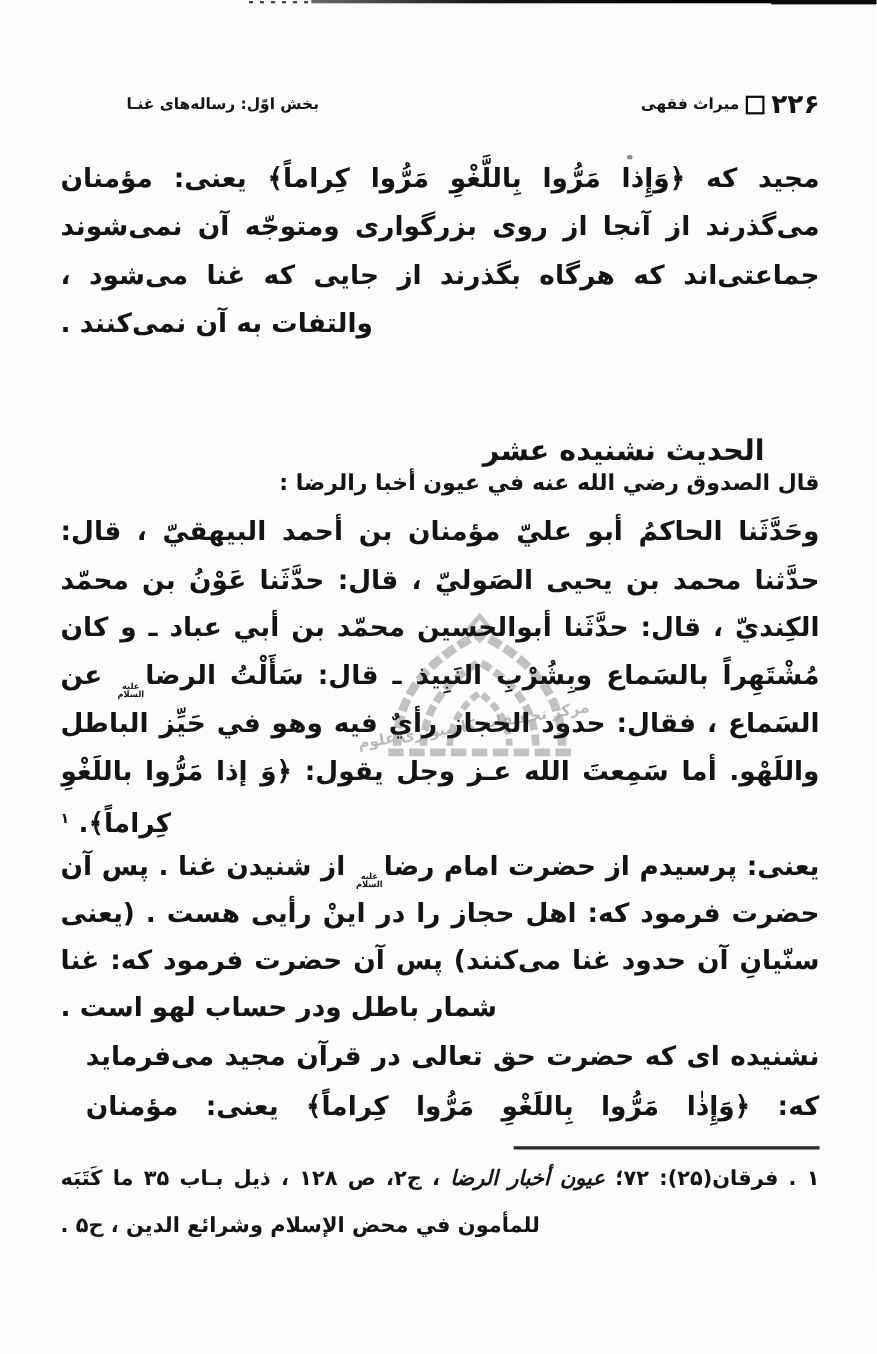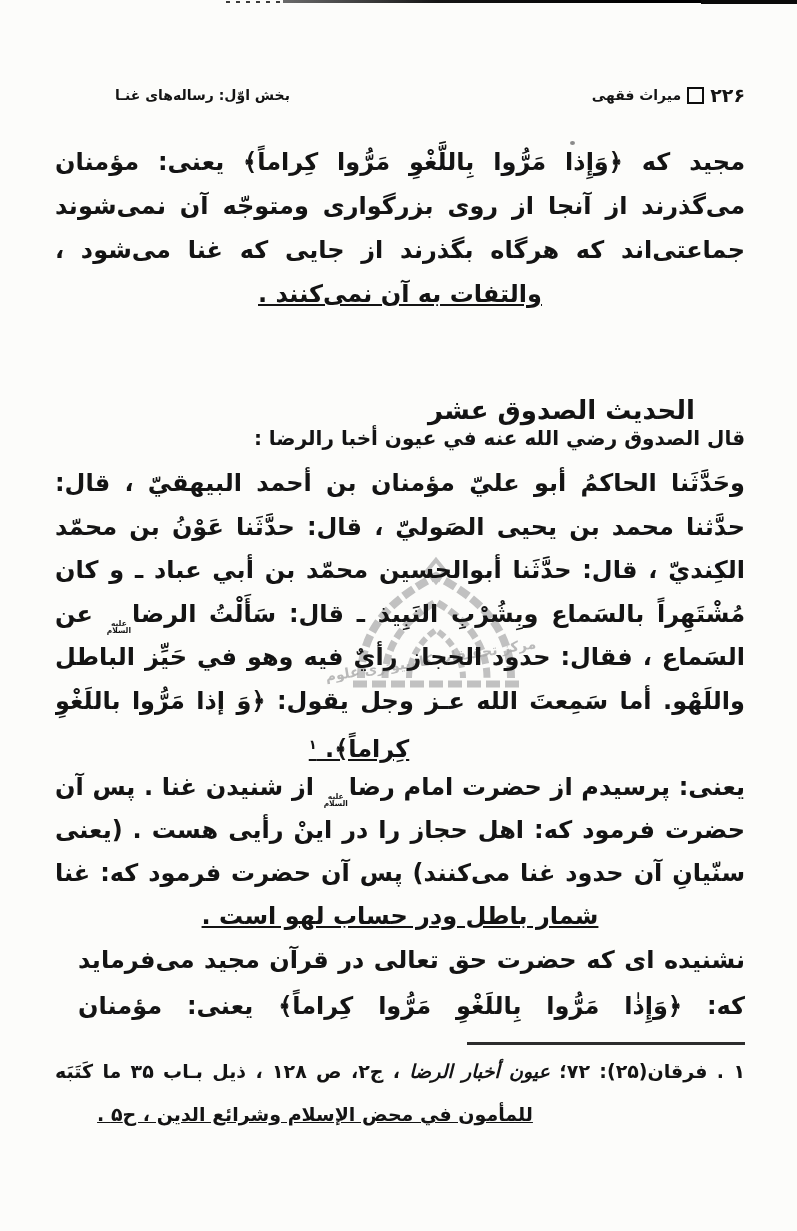--- a/index.html
+++ b/index.html
@@ -12,33 +12,33 @@
   .scan-line{position:absolute;top:0;left:283px;width:514px;height:3px;
     background:linear-gradient(90deg,#6a6a6a,#161616 30%,#000 70%);}
   .scan-dashes{position:absolute;top:1px;left:226px;width:56px;height:2px;
     background:repeating-linear-gradient(90deg,#3a3a3a 0 4px,transparent 4px 10px);}
   .scan-blob{position:absolute;top:0;right:0;width:96px;height:4px;background:#0a0a0a;}
   .speck{position:absolute;top:141px;left:570px;width:5px;height:4px;background:#8a8a8a;border-radius:50%;}
   
   .header{position:absolute;top:82px;left:115px;right:52px;height:26px;
     display:flex;justify-content:space-between;align-items:center;}
   .h-right{display:flex;align-items:center;}
-  .pnum{font-size:19px;letter-spacing:1px;}
+  .pnum{font-size:24px;letter-spacing:1px;}
   .hbox{width:13px;height:13px;border:2.5px solid #0d0d0d;display:inline-block;margin:0 6px;}
   .btitle,.h-left{font-size:14px;}
   
   .wm-svg{position:absolute;left:333px;top:556px;opacity:.75;}
   .wm-text{position:absolute;left:322px;top:652px;width:215px;text-align:center;
     color:#a9a9a9;font-size:14px;font-weight:700;opacity:.8;
     transform:rotate(-9deg);letter-spacing:-1px;white-space:nowrap;overflow:hidden;}
   
   .block{position:absolute;left:55px;right:52px;font-size:24px;}
   .line{overflow:hidden;}
   .just{text-align:justify;text-align-last:justify;}
-  .right{text-align:center;text-decoration:underline;}
+  .right{text-align:left;}
   .p-intro{top:140px;}   .p-intro .line{line-height:44px;height:44px;}
   .heading{position:absolute;top:368px;right:102px;font-size:26px;line-height:40px;}
   .narrator{position:absolute;top:417px;right:52px;font-size:20px;line-height:42px;}
   .p-arabic{top:462px;}  .p-arabic .line{line-height:43.5px;height:43.5px;}
   .p-trans{top:766px;}   .p-trans .line{line-height:43px;height:43px;}
   .p-closing{top:937px;margin-left:23px;} .p-closing .line{line-height:46px;height:46px;}
   .indent-r82{padding-right:82px;}
   sup.fref{font-size:13px;vertical-align:8px;}
   
   .alayh{display:inline-flex;flex-direction:column;align-items:center;
@@ -81,21 +81,21 @@
     <div class="h-left">بخش اوّل: رساله‌های غنـا</div>
   </header>
 
   <div class="block p-intro">
     <div class="line just">مجید که ﴿وَإِذا مَرُّوا بِاللَّغْوِ مَرُّوا کِراماً﴾ یعنی: مؤمنان</div>
     <div class="line just">می‌گذرند از آنجا از روی بزرگواری ومتوجّه آن نمی‌شوند</div>
     <div class="line just">جماعتی‌اند که هرگاه بگذرند از جایی که غنا می‌شود ،</div>
     <div class="line right">والتفات به آن نمی‌کنند .</div>
   </div>
 
-  <h2 class="heading">الحديث الصدوق عشر</h2>
+  <h2 class="heading">الحديث نشنیده عشر</h2>
 
   <div class="narrator">قال الصدوق رضي الله عنه في عيون أخبا رالرضا :</div>
 
   <div class="block p-arabic">
     <div class="line just">وحَدَّثَنا الحاكمُ أبو عليّ مؤمنان بن أحمد البيهقيّ ، قال:</div>
     <div class="line just">حدَّثنا محمد بن يحيى الصَوليّ ، قال: حدَّثَنا عَوْنُ بن محمّد</div>
     <div class="line just">الكِنديّ ، قال: حدَّثَنا أبوالحسين محمّد بن أبي عباد ـ و كان</div>
     <div class="line just">
       <span>مُشْتَهِراً بالسَماع وبِشُرْبِ النَبِيذ ـ قال: سَأَلْتُ الرضا</span><span class="alayh">
           <span>عليه</span>

